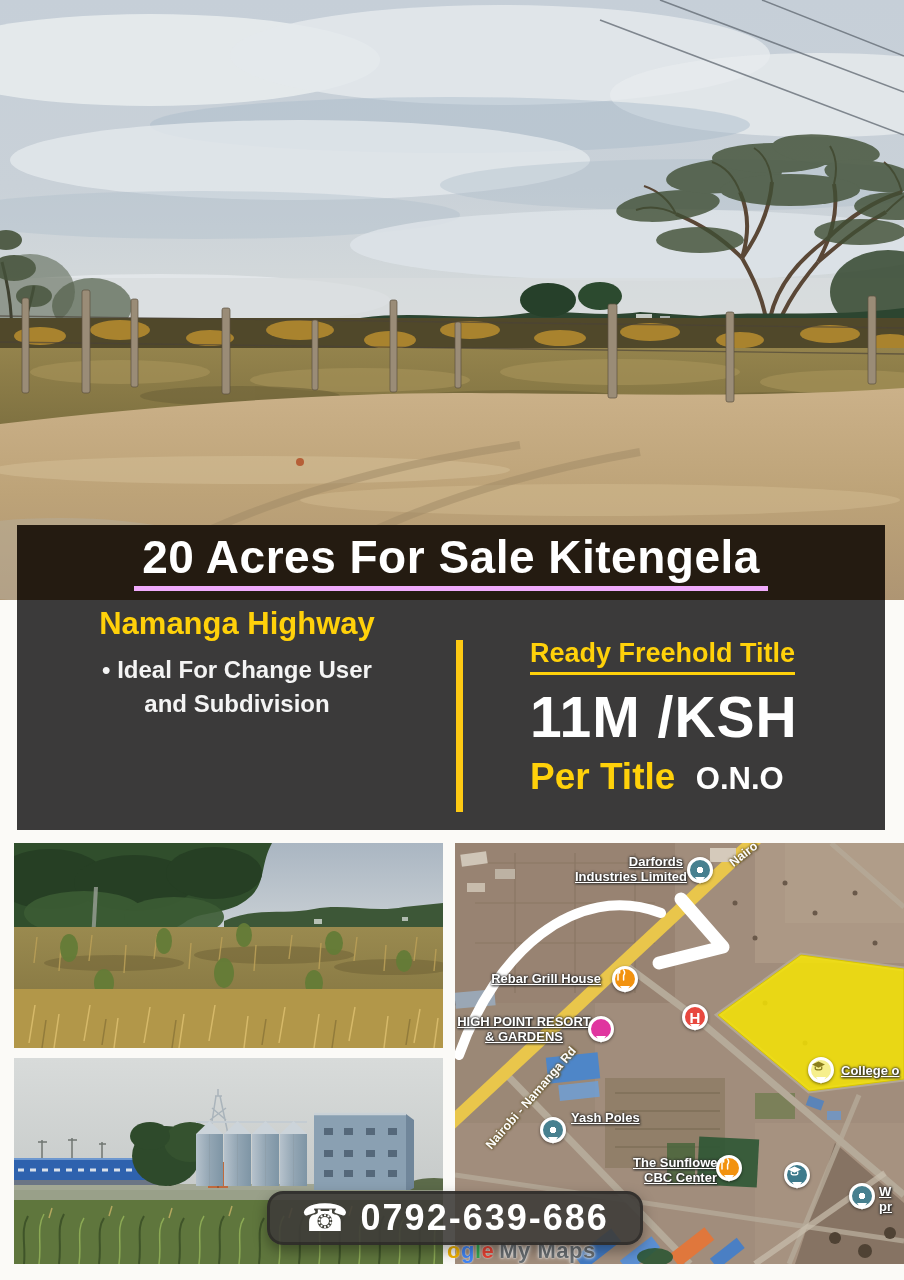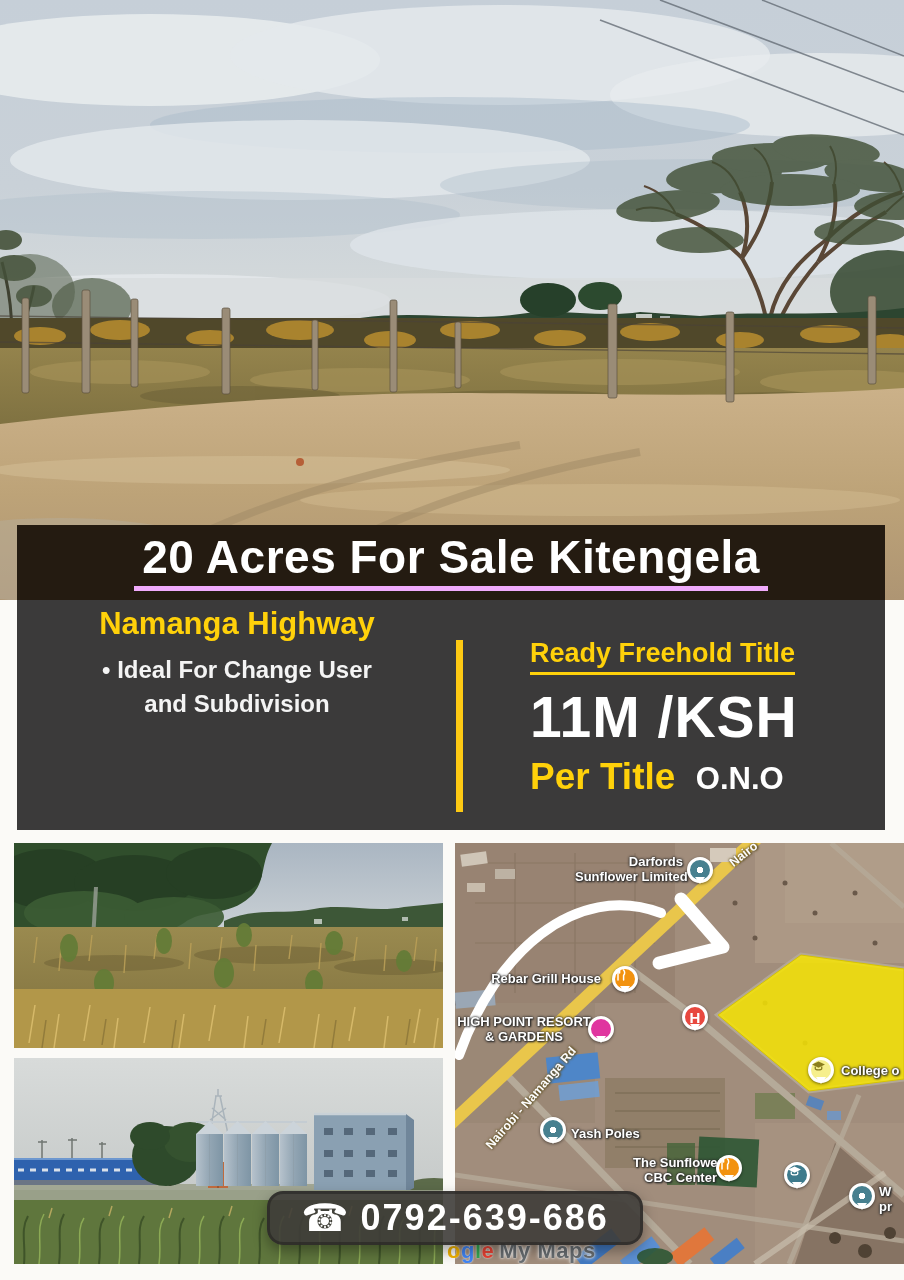--- a/index.html
+++ b/index.html
@@ -27,21 +27,21 @@
   .peracre-row{margin-top:12px;line-height:1;}
   .peracre{font-size:37px;font-weight:800;color:#ffd10a;}
   .ono{font-size:31px;font-weight:800;color:#ffffff;margin-left:16px;}
   
   .photo1{position:absolute;left:14px;top:843px;width:429px;height:205px;overflow:hidden;}
   .photo2{position:absolute;left:14px;top:1058px;width:429px;height:206px;overflow:hidden;}
   .map{position:absolute;left:455px;top:843px;width:449px;height:421px;overflow:hidden;background:#a18d7c;}
   .map svg{position:absolute;left:0;top:0;}
   
   .mlabel{position:absolute;z-index:5;font-size:13px;font-weight:700;line-height:1.15;color:#fff;
-          text-shadow:0 0 2px #2b2b2b,0 0 3px #2b2b2b,1px 1px 2px #222;white-space:nowrap;}
+          text-shadow:0 0 2px #2b2b2b,0 0 3px #2b2b2b,1px 1px 2px #222;white-space:nowrap;text-decoration:underline;}
   .mlabel .ln{display:block;}
   .roadlabel{position:absolute;z-index:4;font-size:12.5px;font-weight:700;color:#fdfdfd;white-space:nowrap;
              text-shadow:0 0 2px #6b5a2d,0 0 3px #6b5a2d,1px 1px 2px #5d4f28;}
   .pin{position:absolute;width:26px;height:26px;border-radius:50%;border:3px solid #fff;
        box-sizing:border-box;box-shadow:0 1px 3px rgba(0,0,0,.5);z-index:6;}
   .pin::after{content:"";position:absolute;left:50%;bottom:-9px;transform:translateX(-50%);
               border:5px solid transparent;border-top:7px solid #fff;}
   .pin.teal{background:radial-gradient(circle,#ffffff 0 3.5px,#47808f 3.5px 20px);}
   .pin.solid{background:#3d7a8c;display:flex;align-items:center;justify-content:center;}
   .pin.orange{background:#f2920f;display:flex;align-items:center;justify-content:center;}
@@ -409,30 +409,30 @@
       </g>
       <path d="M263,172 L346,112 L449,126 L449,236 L354,248 Z" fill="#f6e403" fill-opacity=".85" stroke="#d6c400" stroke-width="1"></path>
       <g stroke="#ffffff" fill="none" stroke-linecap="round" stroke-linejoin="round">
         <path d="M4,212 C40,110 120,38 206,70" stroke-width="10"></path>
         <path d="M226,56 L268,104 L204,120" stroke-width="13"></path>
       </g>
     </svg>
 
     <div class="mlabel" style="left:120px;top:12px;width:108px;text-align:right;">
       <span class="ln">Darfords</span>
-      <span class="ln">Sunflower Limited</span>
+      <span class="ln">Industries Limited</span>
     </div>
     <div class="roadlabel" style="left:276px;top:14px;transform:rotate(-38deg);transform-origin:0 50%;">Nairo</div>
     <div class="roadlabel" style="left:-14px;top:248px;width:180px;text-align:center;transform:rotate(-49deg);">Nairobi - Namanga Rd</div>
     <div class="mlabel" style="left:32px;top:129px;width:114px;text-align:right;">Rebar Grill House</div>
     <div class="mlabel" style="left:2px;top:172px;width:134px;text-align:center;">
       <span class="ln">HIGH POINT RESORT</span>
       <span class="ln">&amp; GARDENS</span>
     </div>
-    <div class="mlabel" style="left:116px;top:284px;">Yash Poles</div>
+    <div class="mlabel" style="left:116px;top:268px;">Yash Poles</div>
     <div class="mlabel" style="left:178px;top:313px;width:84px;text-align:right;">
       <span class="ln">The Sunflower</span>
       <span class="ln">CBC Center</span>
     </div>
     <div class="mlabel" style="left:386px;top:221px;">College o</div>
     <div class="mlabel" style="left:424px;top:342px;">
       <span class="ln">W</span>
       <span class="ln">pr</span>
     </div>
 

